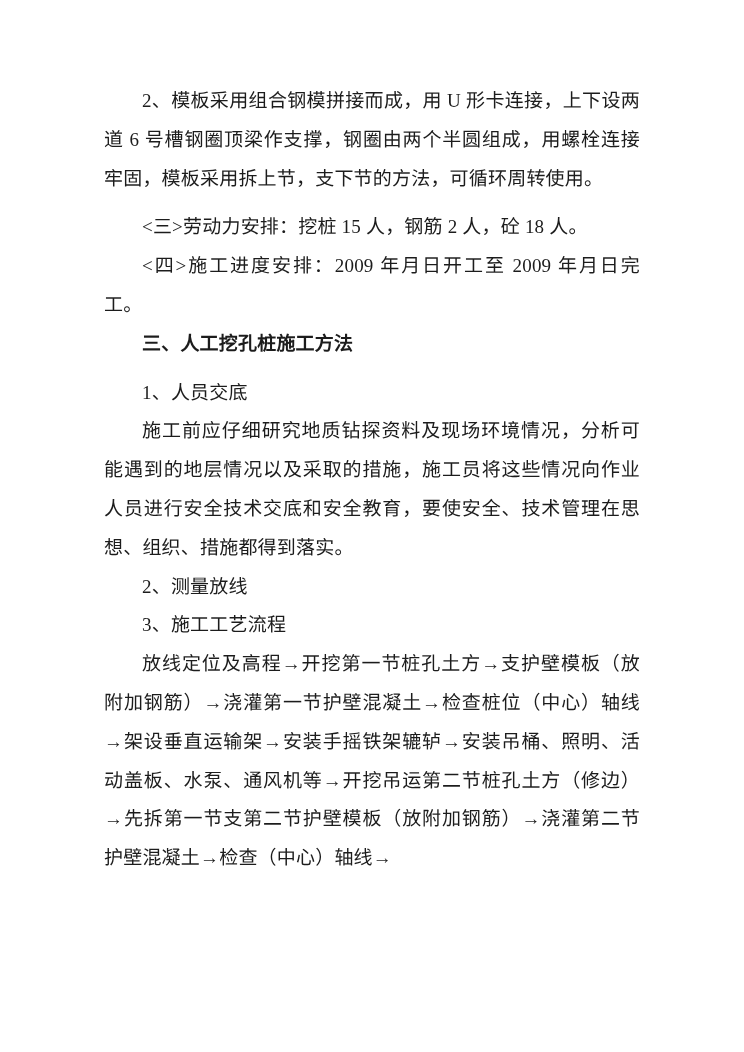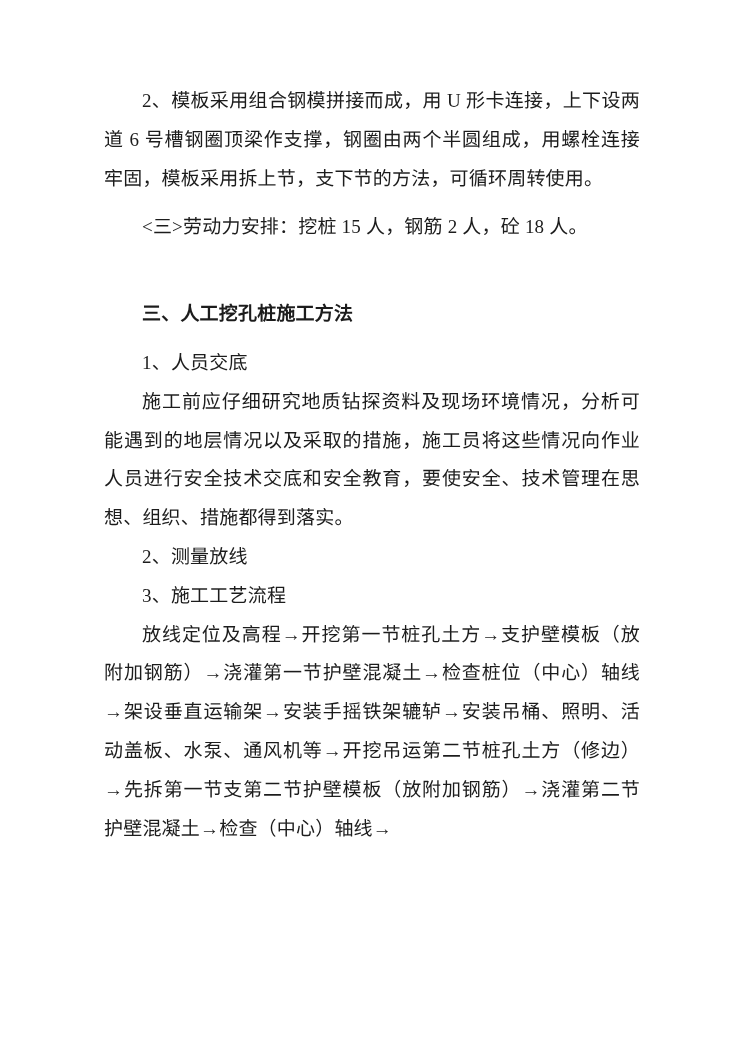--- a/index.html
+++ b/index.html
@@ -25,33 +25,33 @@
     font-size: 19px;
     line-height: 38.8px;
     text-align: justify;
     text-align-last: left;
     text-indent: 2em;
     letter-spacing: 0.2px;
     word-break: break-all;
   }
   .doc p.heading {
     font-weight: bold;
-    margin-top: 48px;
   }
   .doc p.spaced {
     margin-top: 10px;
   }
 </style>
 </head>
 <body>
 
 <div class="page">
   <div class="doc">
     <p>2、模板采用组合钢模拼接而成，用 U 形卡连接，上下设两道 6 号槽钢圈顶梁作支撑，钢圈由两个半圆组成，用螺栓连接牢固，模板采用拆上节，支下节的方法，可循环周转使用。</p>
     <p class="spaced">&lt;三&gt;劳动力安排：挖桩 15 人，钢筋 2 人，砼 18 人。</p>
+    <p>&lt;四&gt;施工进度安排：2009 年月日开工至 2009 年月日完工。</p>
     <p class="heading">三、人工挖孔桩施工方法</p>
     <p class="spaced">1、人员交底</p>
     <p>施工前应仔细研究地质钻探资料及现场环境情况，分析可能遇到的地层情况以及采取的措施，施工员将这些情况向作业人员进行安全技术交底和安全教育，要使安全、技术管理在思想、组织、措施都得到落实。</p>
     <p>2、测量放线</p>
     <p>3、施工工艺流程</p>
     <p>放线定位及高程→开挖第一节桩孔土方→支护壁模板（放附加钢筋）→浇灌第一节护壁混凝土→检查桩位（中心）轴线→架设垂直运输架→安装手摇铁架辘轳→安装吊桶、照明、活动盖板、水泵、通风机等→开挖吊运第二节桩孔土方（修边）→先拆第一节支第二节护壁模板（放附加钢筋）→浇灌第二节护壁混凝土→检查（中心）轴线→</p>
   </div>
 </div>
 
 </body></html>

